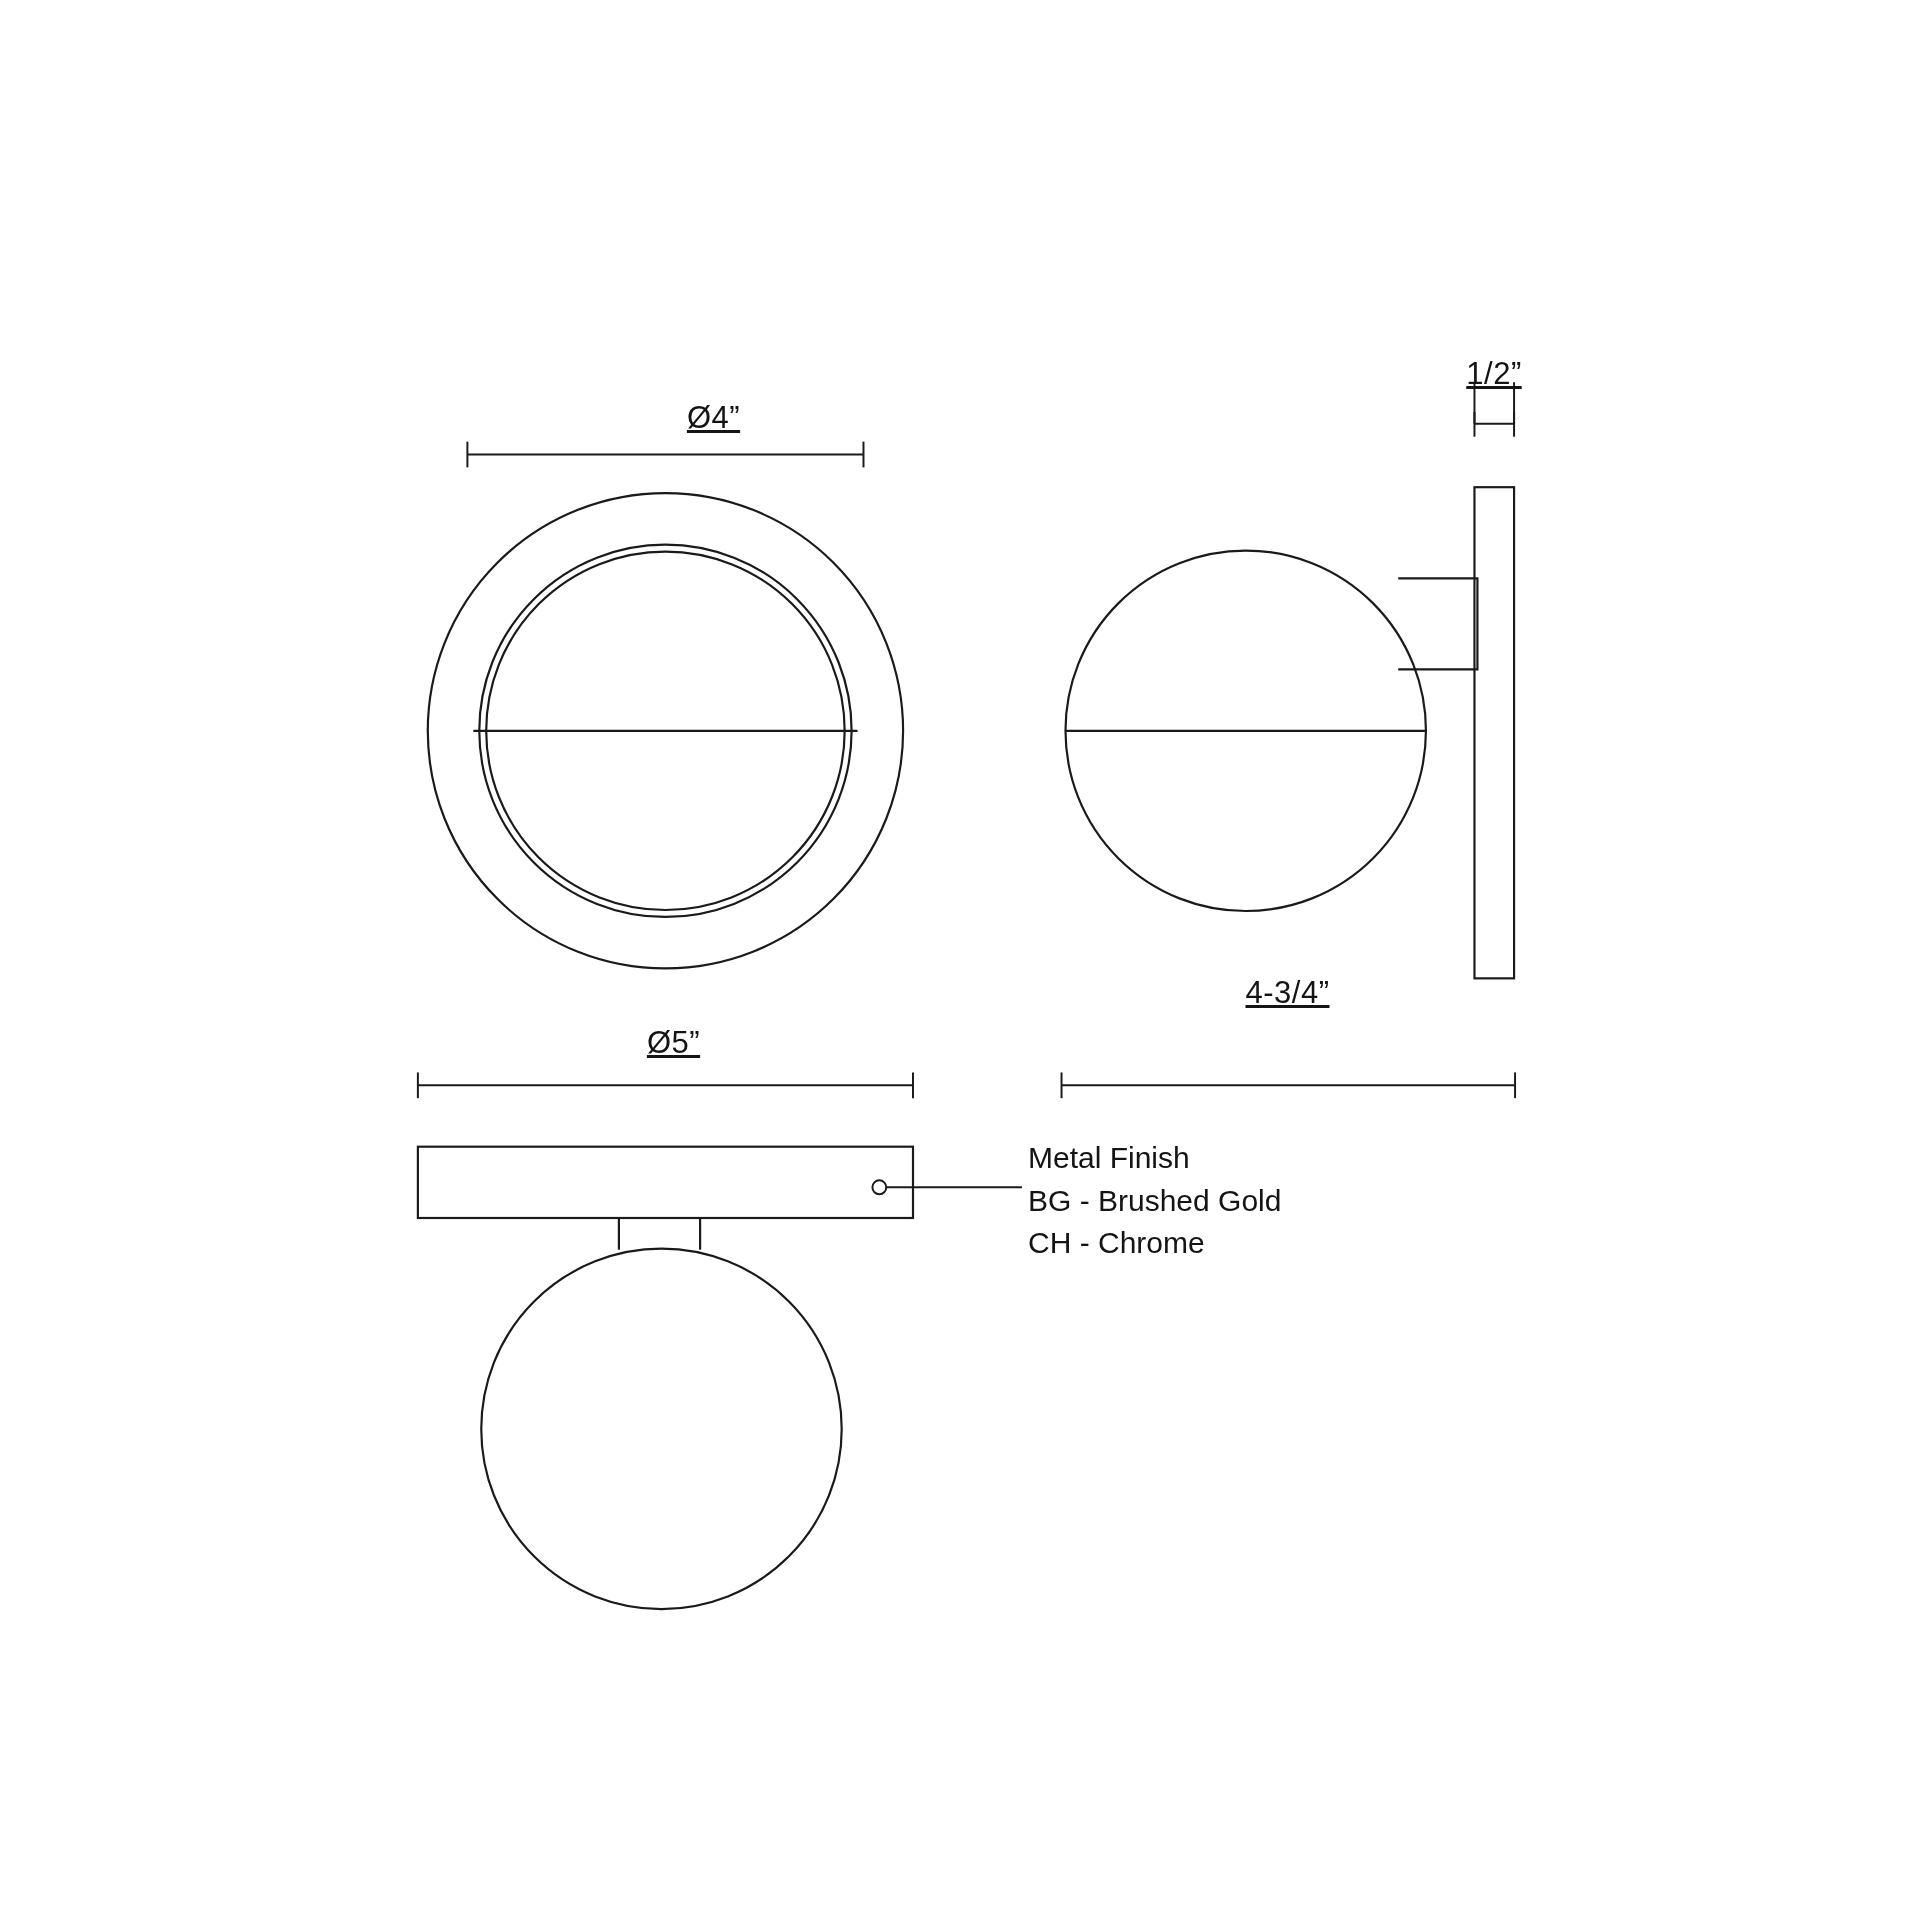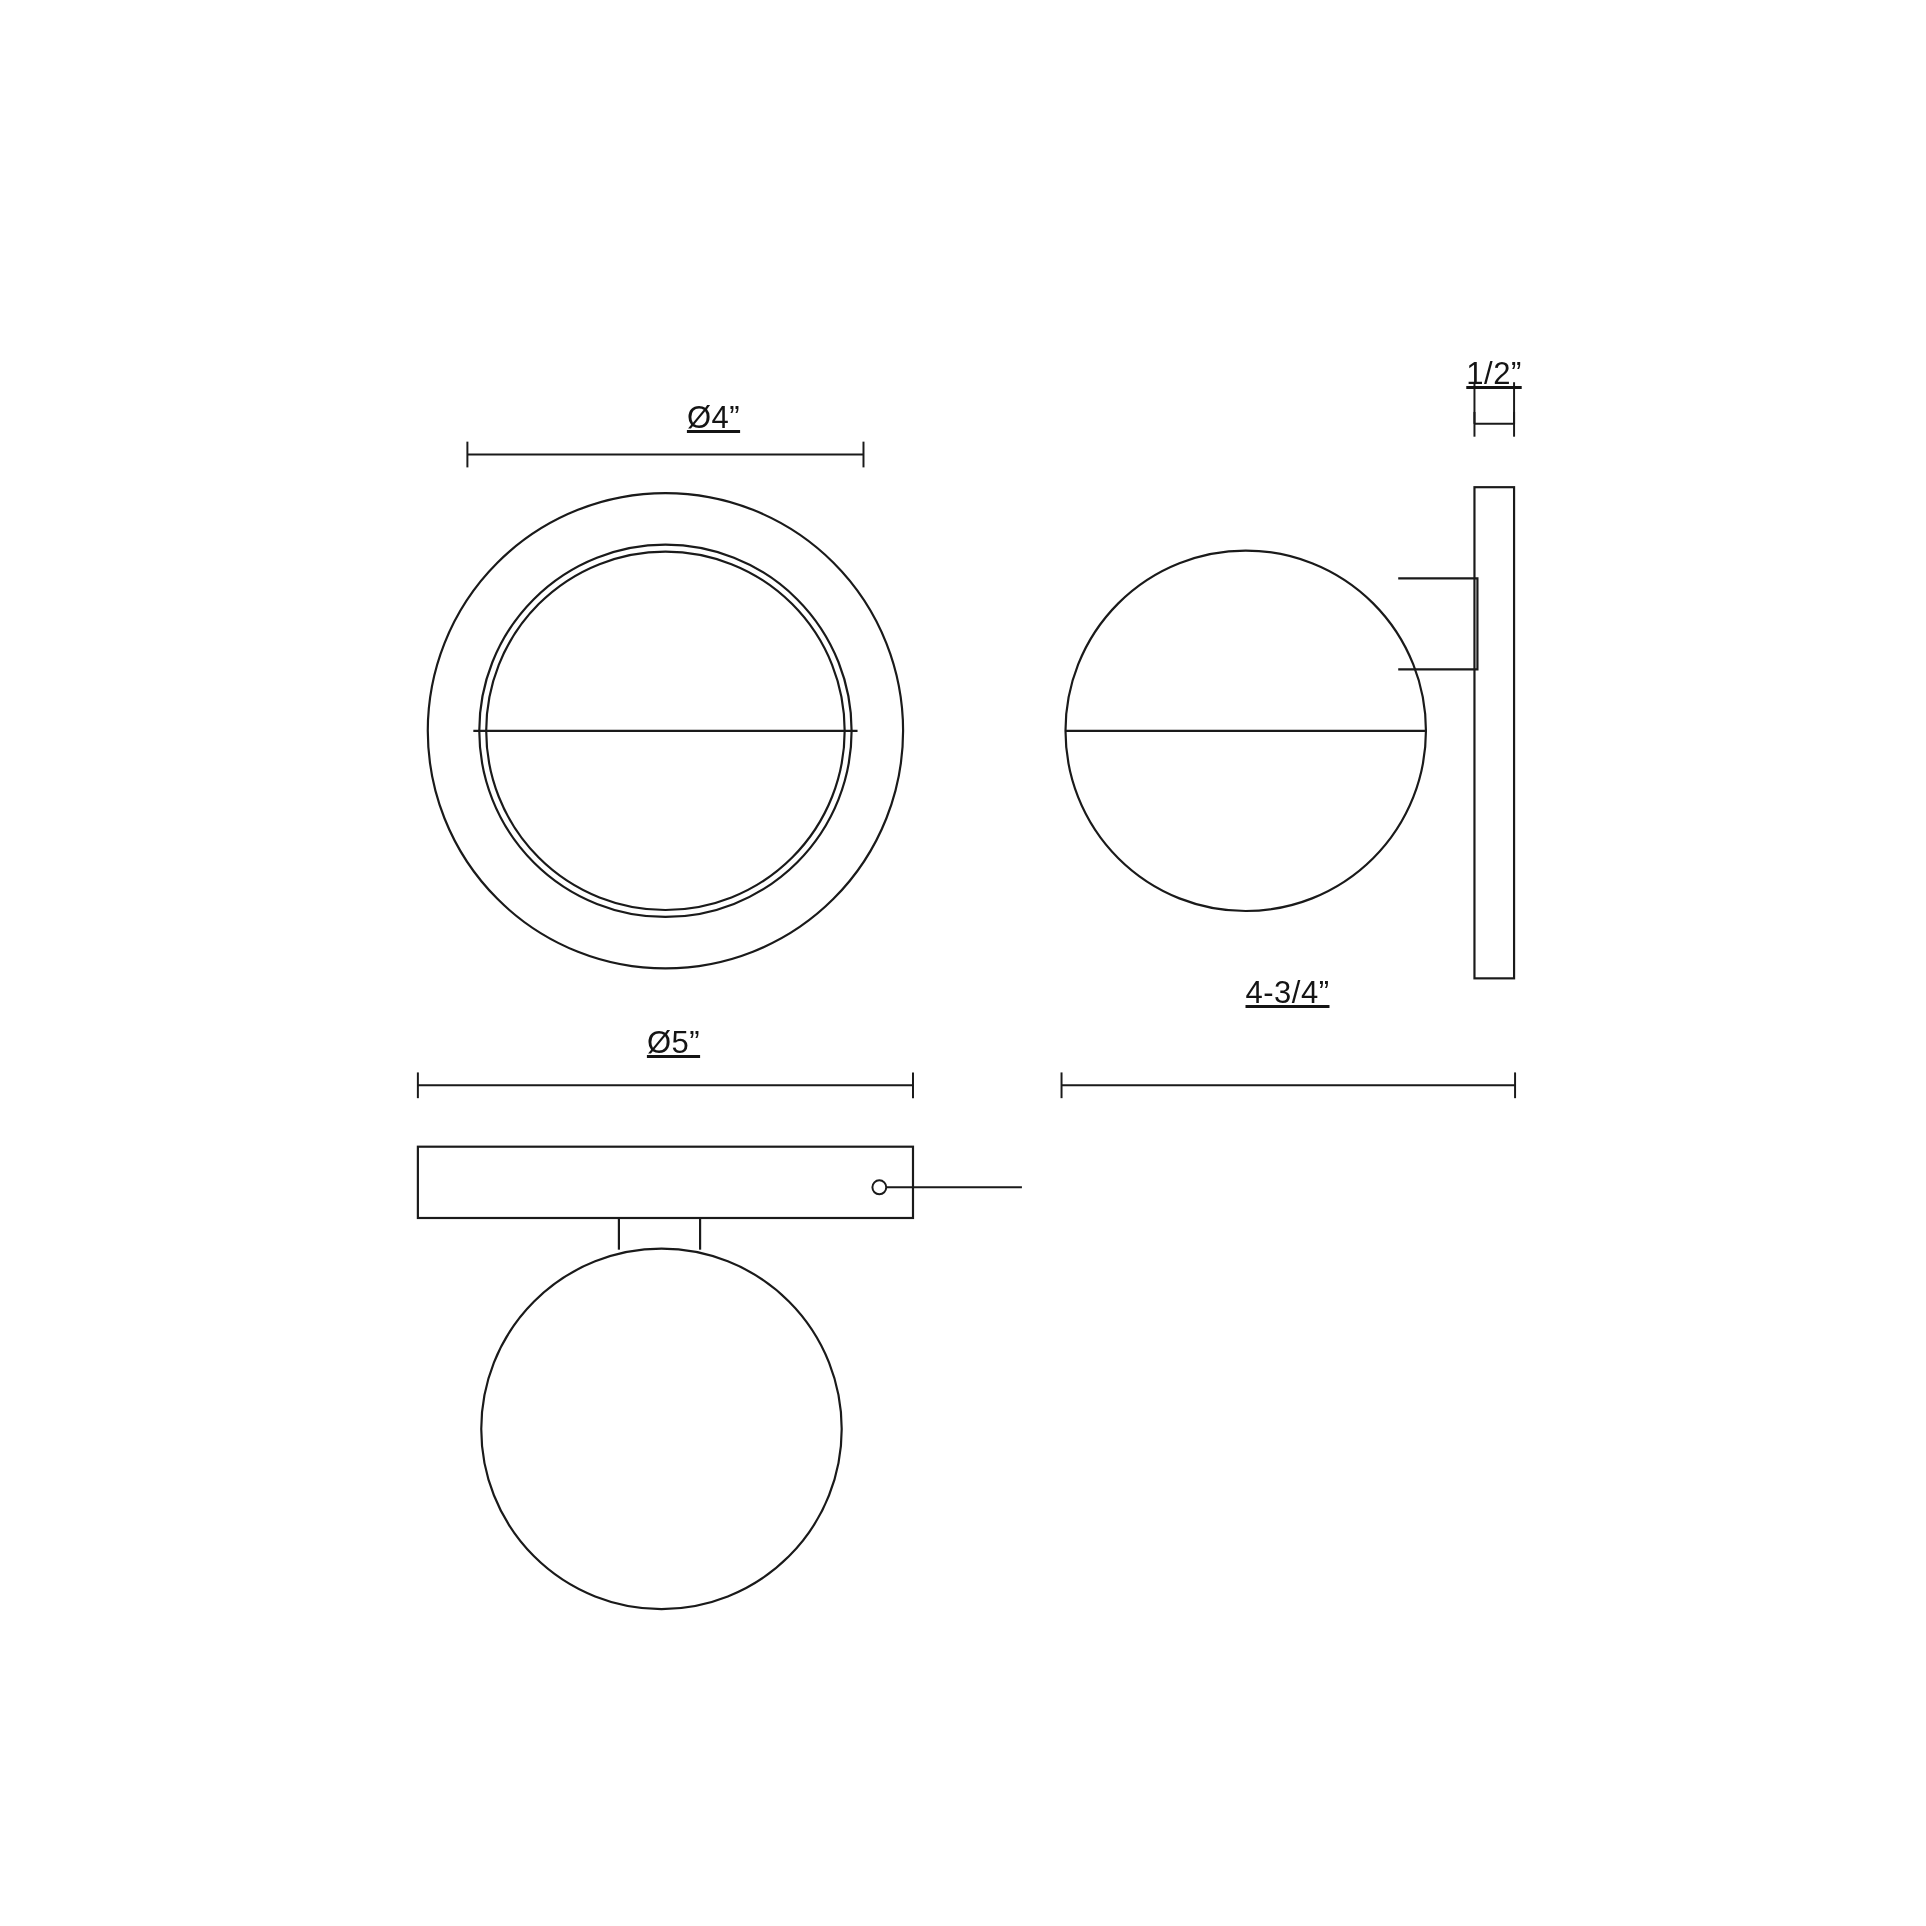--- a/index.html
+++ b/index.html
@@ -108,15 +108,20 @@
   </svg>
 
   <div class="dim-label" style="left:0; top:400px; width:1331px; text-align:center;margin-left:48px;">Ø4”</div>
 
   <div class="dim-label" style="left:1411px; top:356px; width:166px; text-align:center;">1/2”</div>
 
   <div class="dim-label" style="left:0; top:1025px; width:1331px; text-align:center;margin-left:8px;">Ø5”</div>
 
   <div class="dim-label" style="left:1061px; top:975px; width:453px; text-align:center;">4-3/4”</div>
 
+  <div class="note-block" style="left:1028px; top:1137px;">
+    <span class="note-line">Metal Finish</span>
+    <span class="note-line">BG - Brushed Gold</span>
+    <span class="note-line">CH - Chrome</span>
+  </div>
 
 </div>
 
 
 </body></html>

